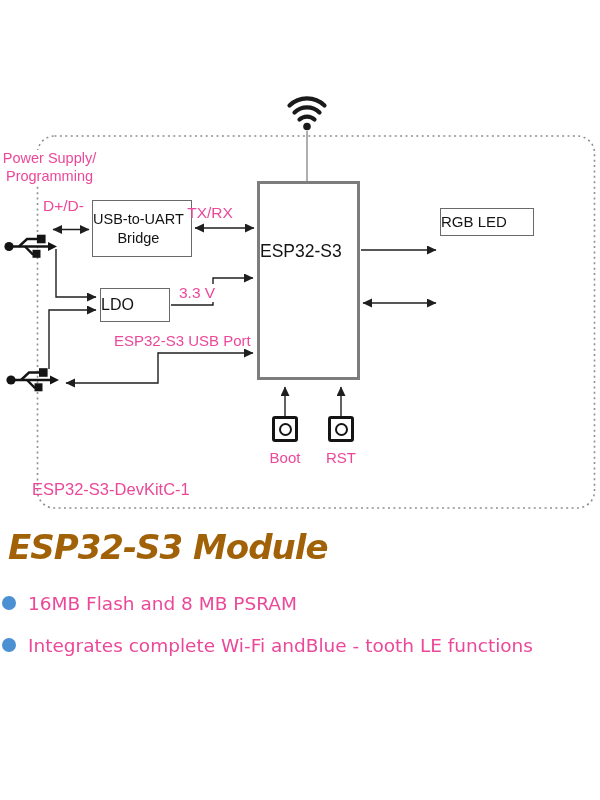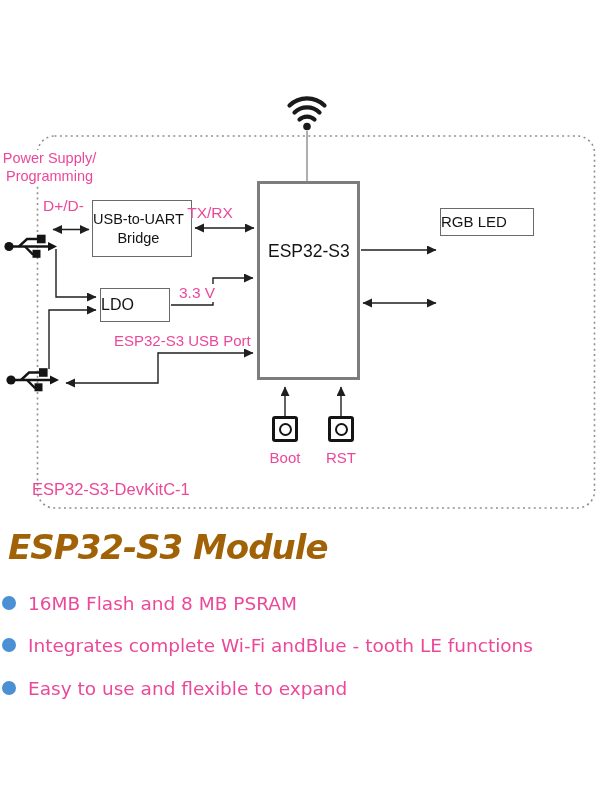--- a/index.html
+++ b/index.html
@@ -5,21 +5,21 @@
   html,body{margin:0;padding:0;background:#fff;}
   #page{position:relative;width:600px;height:800px;background:#fff;overflow:hidden;
         font-family:"Liberation Sans",sans-serif;color:#1a1a1a;}
   
   #svg-layer{position:absolute;left:0;top:0;width:600px;height:520px;}
   .blockbox{position:absolute;background:#fff;border:1.8px solid #6a6a6a;
             display:flex;align-items:center;text-align:center;
             font-size:14.5px;line-height:1.25;color:#141414;box-sizing:border-box;}
   .lbl{position:absolute;font-size:15px;color:#ec4899;white-space:nowrap;}
   #esp32-box{left:257px;top:181px;width:103px;height:199px;border:3.5px solid #7d7d7d;
-             align-items:flex-start;font-size:17.5px;padding-left:8px;}
+             align-items:flex-start;font-size:17.5px;}
   #esp32-box span{margin-top:57px;}
   #bridge-box{left:92px;top:200px;width:100px;height:57px;}
   #ldo-box{left:100px;top:288px;width:70px;height:34px;font-size:16px;}
   #rgb-box{left:440px;top:208px;width:94px;height:28px;font-size:15px;}
   #header-box{left:440px;top:277px;width:128px;height:57px;font-size:15px;}
   .pushbtn{position:absolute;width:26px;height:26px;border:3.5px solid #141414;border-radius:3px;
            background:#fff;display:flex;align-items:center;justify-content:center;box-sizing:border-box;}
   .pushbtn .knob{width:13px;height:13px;border:2.2px solid #141414;border-radius:50%;box-sizing:border-box;}
   #boot-button{left:272px;top:416px;}
   #rst-button{left:328px;top:416px;}
@@ -142,18 +142,14 @@
   <div id="module-title">ESP32-S3 Module</div>
 
   <div class="feature-row" id="feature-row-0">
     <div class="dot"></div>
     <div class="ftext">16MB Flash and 8 MB PSRAM</div>
   </div>
   <div class="feature-row" id="feature-row-1">
     <div class="dot"></div>
     <div class="ftext">Integrates complete Wi-Fi andBlue - tooth LE functions</div>
   </div>
-  <div class="feature-row" id="feature-row-2">
-    <div class="dot"></div>
-    <div class="ftext">Easy to use and flexible to expand</div>
-  </div>
 
 </div>
 
 </body></html>

